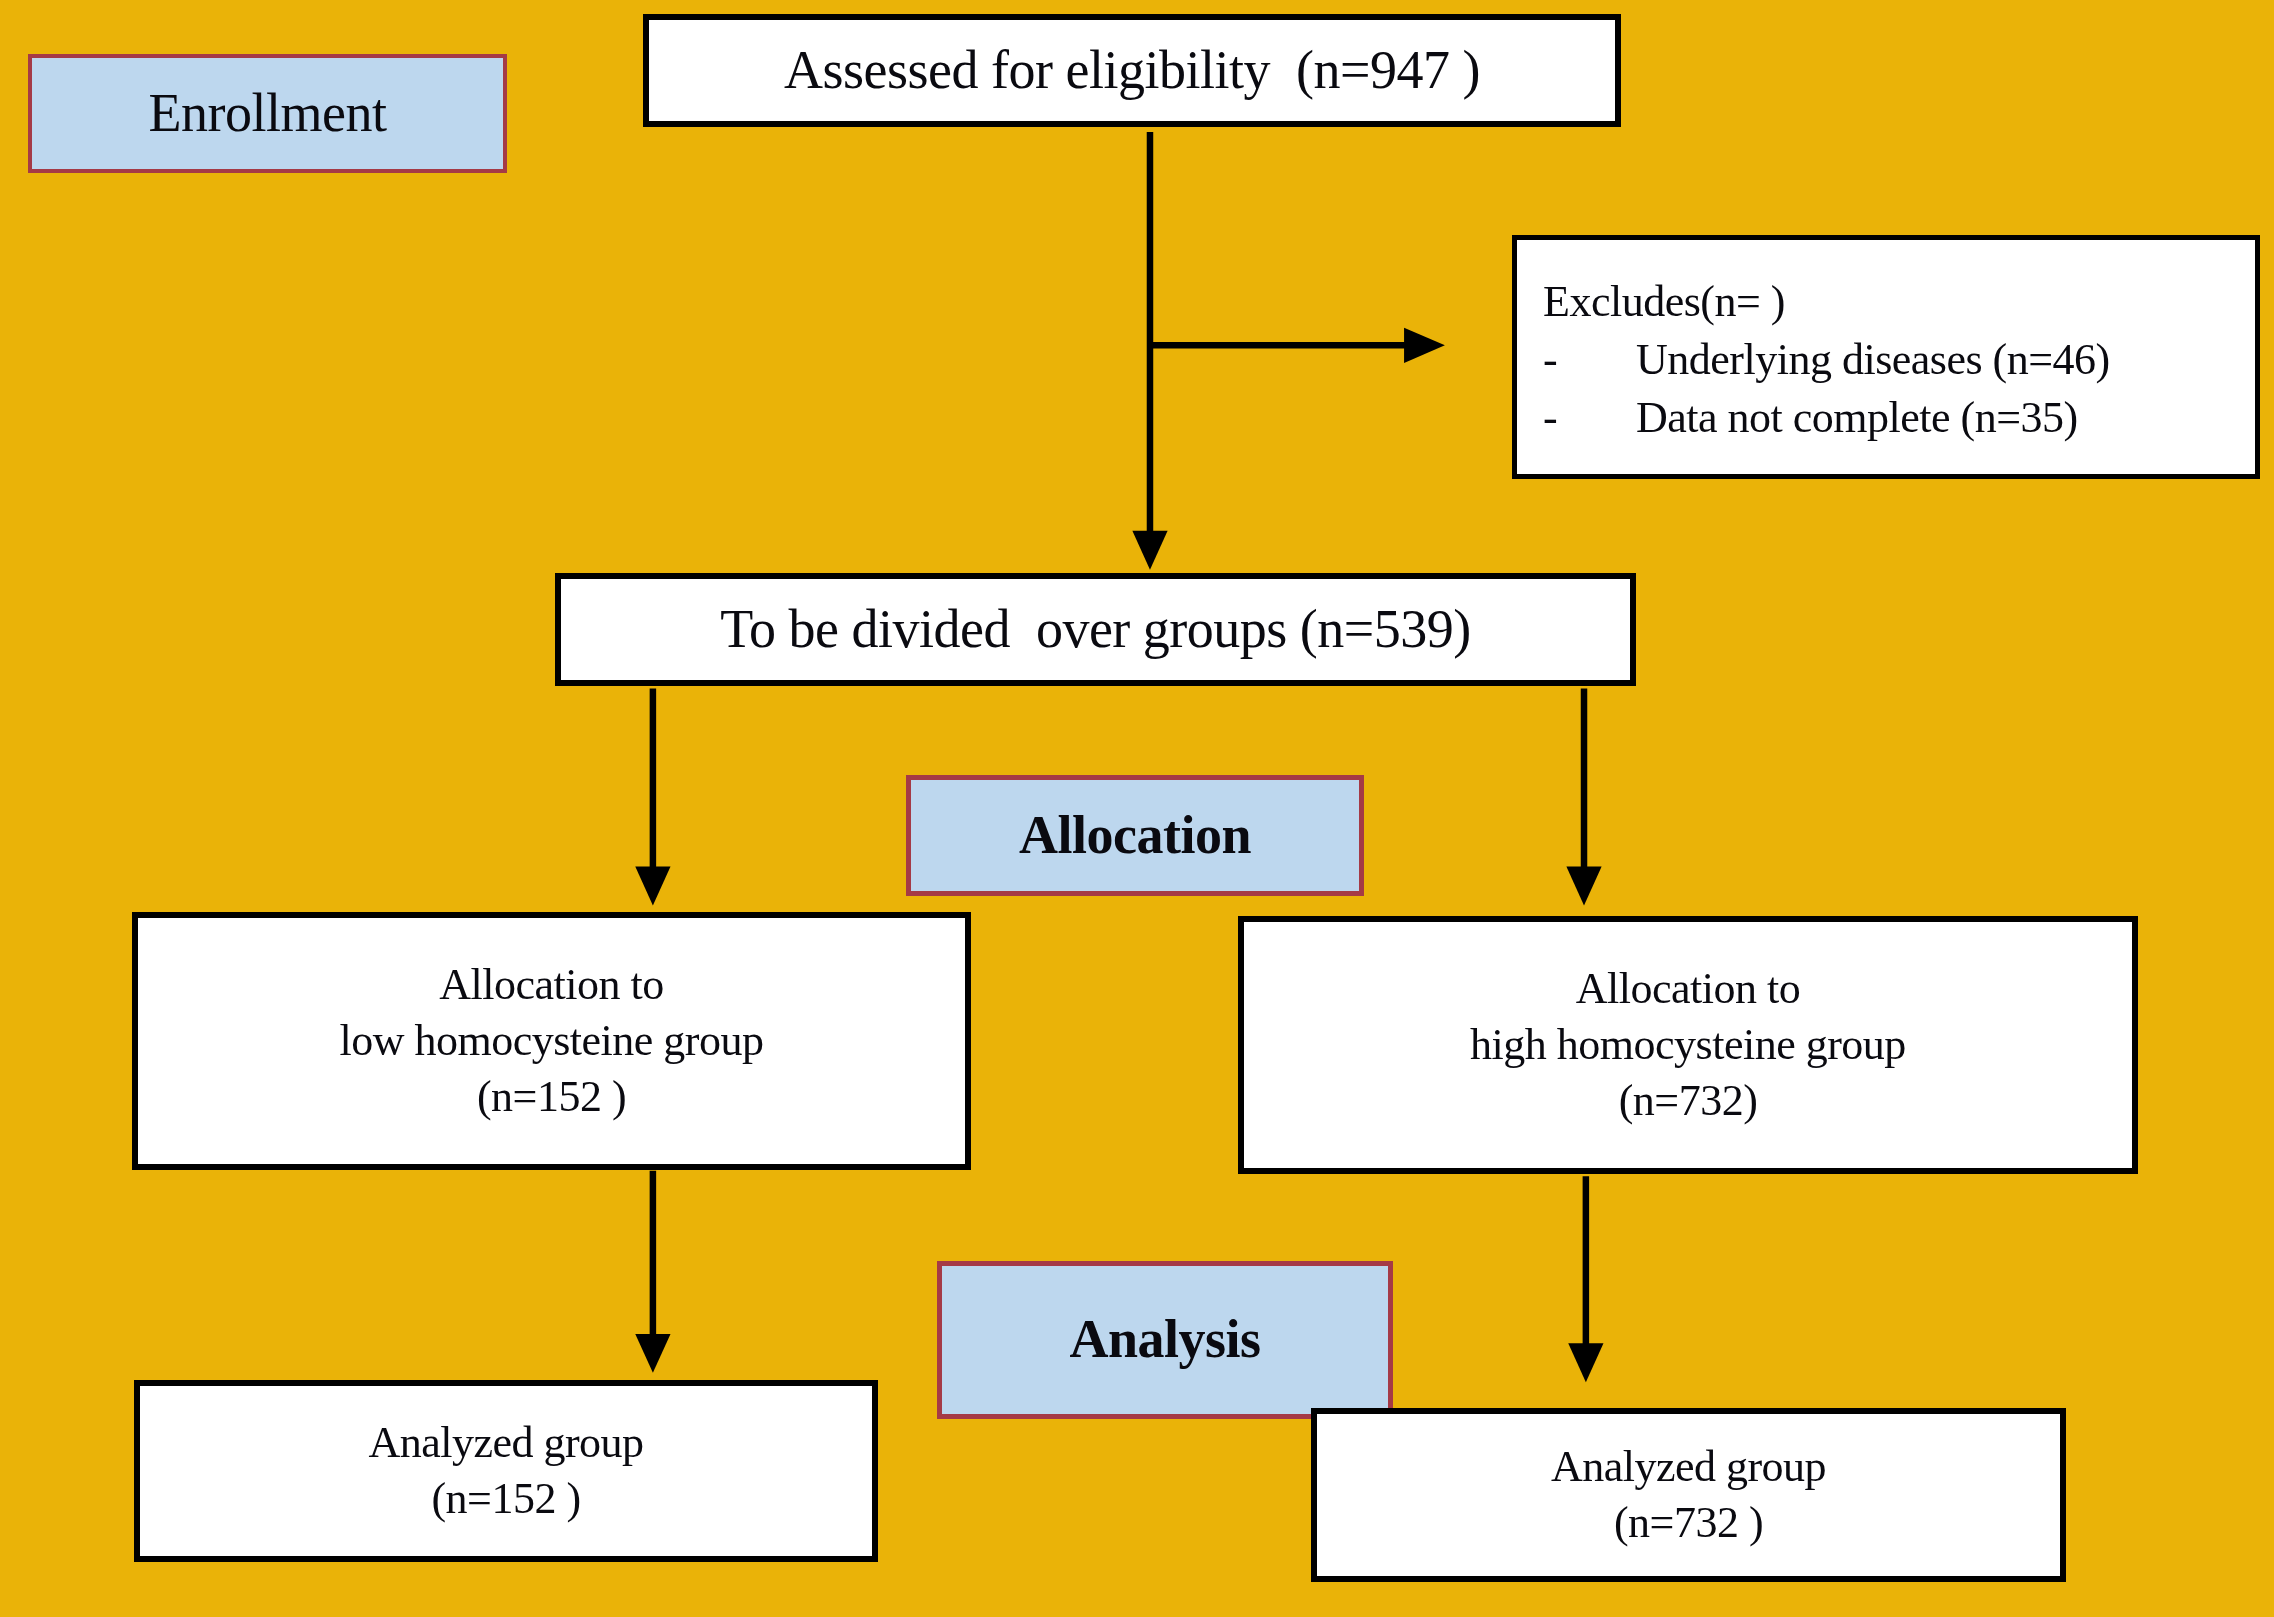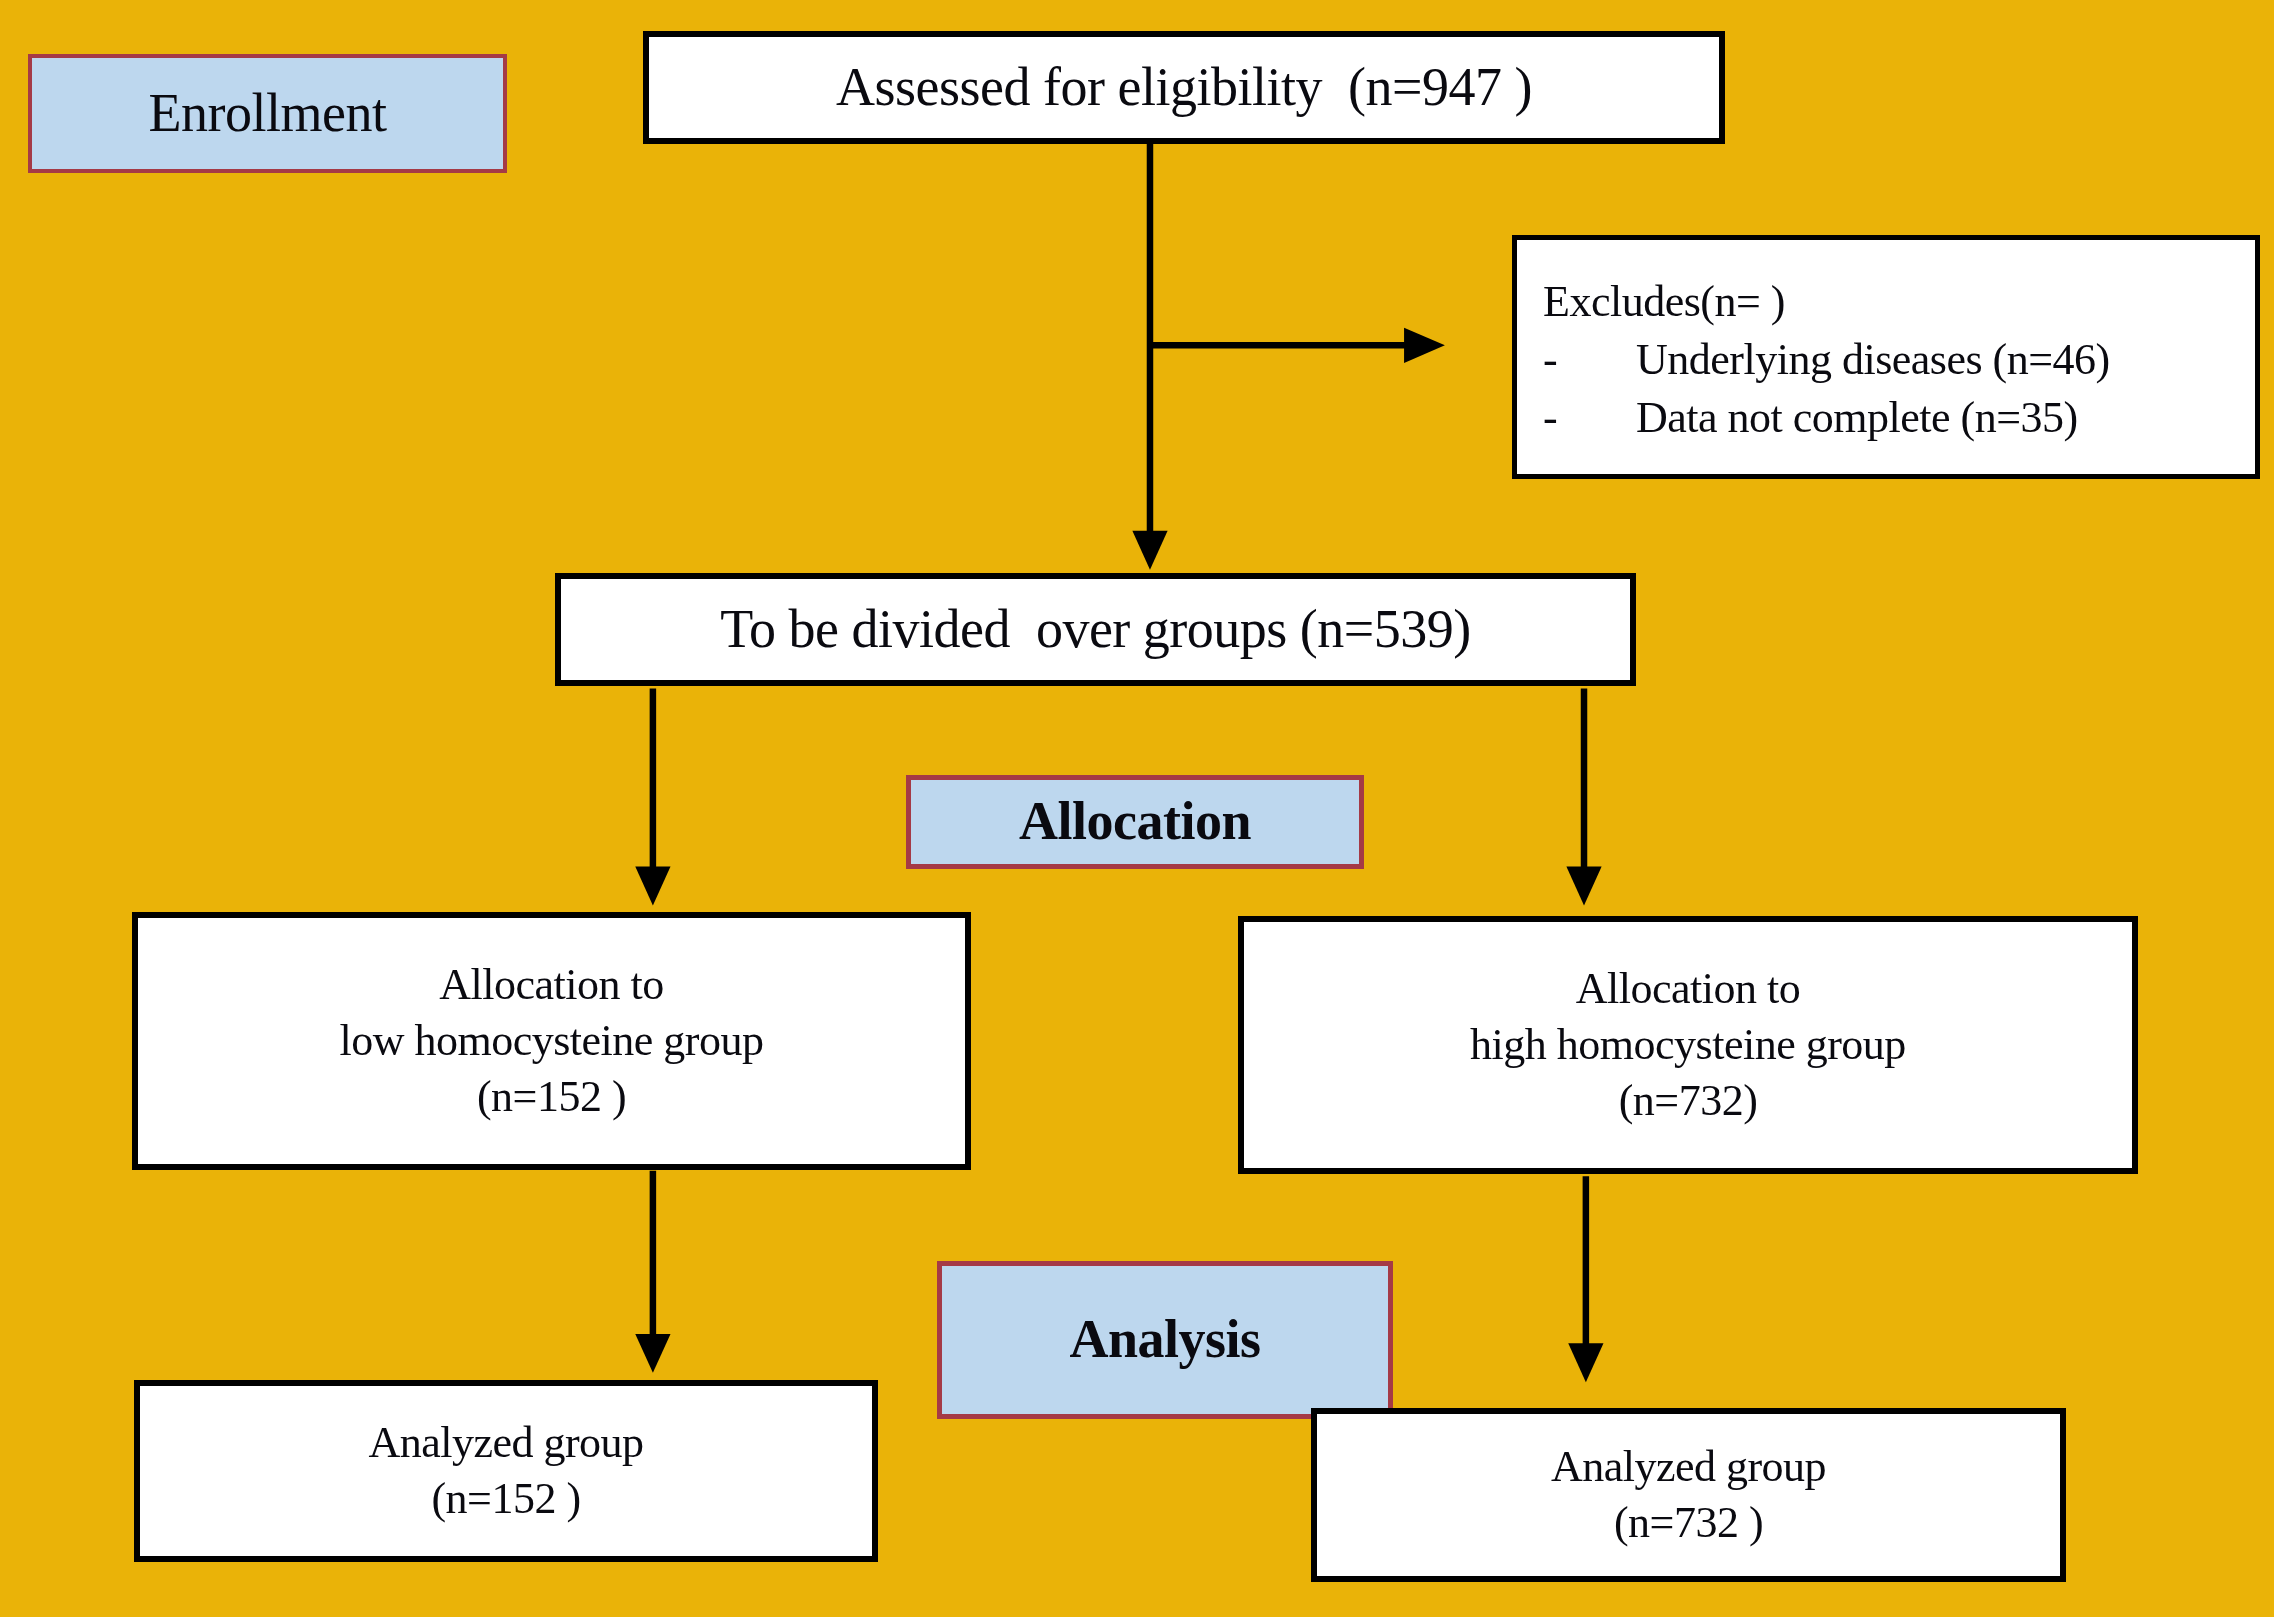--- a/index.html
+++ b/index.html
@@ -94,21 +94,21 @@
     <polygon points="704,1480 685,1438 723,1438" fill="#000"></polygon>
 
     <line x1="1710" y1="1268" x2="1710" y2="1452" stroke="#000" stroke-width="7"></line>
     <polygon points="1710,1490 1691,1448 1729,1448" fill="#000"></polygon>
   </svg>
 
   <div class="node stage-label" style="left:28px; top:54px; width:479px; height:119px;">
     <span class="box-text label-text">Enrollment</span>
   </div>
 
-  <div class="node flow-box" style="left:643px; top:31px; width:1082px; height:113px;">
+  <div class="node flow-box" style="left:643px; top:14px; width:978px; height:113px;">
     <span class="box-text big-text">Assessed for eligibility  (n=947 )</span>
   </div>
 
   <div class="node flow-box" style="left:1512px; top:235px; width:748px; height:244px; border-width:5.6px;">
     <div class="excludes-inner" style="left:0; top:0; width:100%; height:100%;">
       <div>Excludes(n= )</div>
       <div class="excl-item">
         <span class="excl-marker">-</span>
         <span>Underlying diseases (n=46)</span>
       </div>
@@ -116,21 +116,21 @@
         <span class="excl-marker">-</span>
         <span>Data not complete (n=35)</span>
       </div>
     </div>
   </div>
 
   <div class="node flow-box" style="left:555px; top:573px; width:1081px; height:113px;">
     <span class="box-text big-text">To be divided  over groups (n=539)</span>
   </div>
 
-  <div class="node stage-label" style="left:906px; top:775px; width:458px; height:94px; border-width:5.6px;">
+  <div class="node stage-label" style="left:906px; top:775px; width:458px; height:121px; border-width:5.6px;">
     <span class="box-text label-text bold">Allocation</span>
   </div>
 
   <div class="node flow-box" style="left:132px; top:912px; width:839px; height:258px;">
     <span class="box-text mid-text">Allocation to
 low homocysteine group
 (n=152 )</span>
   </div>
 
   <div class="node flow-box" style="left:1238px; top:916px; width:900px; height:258px;">

